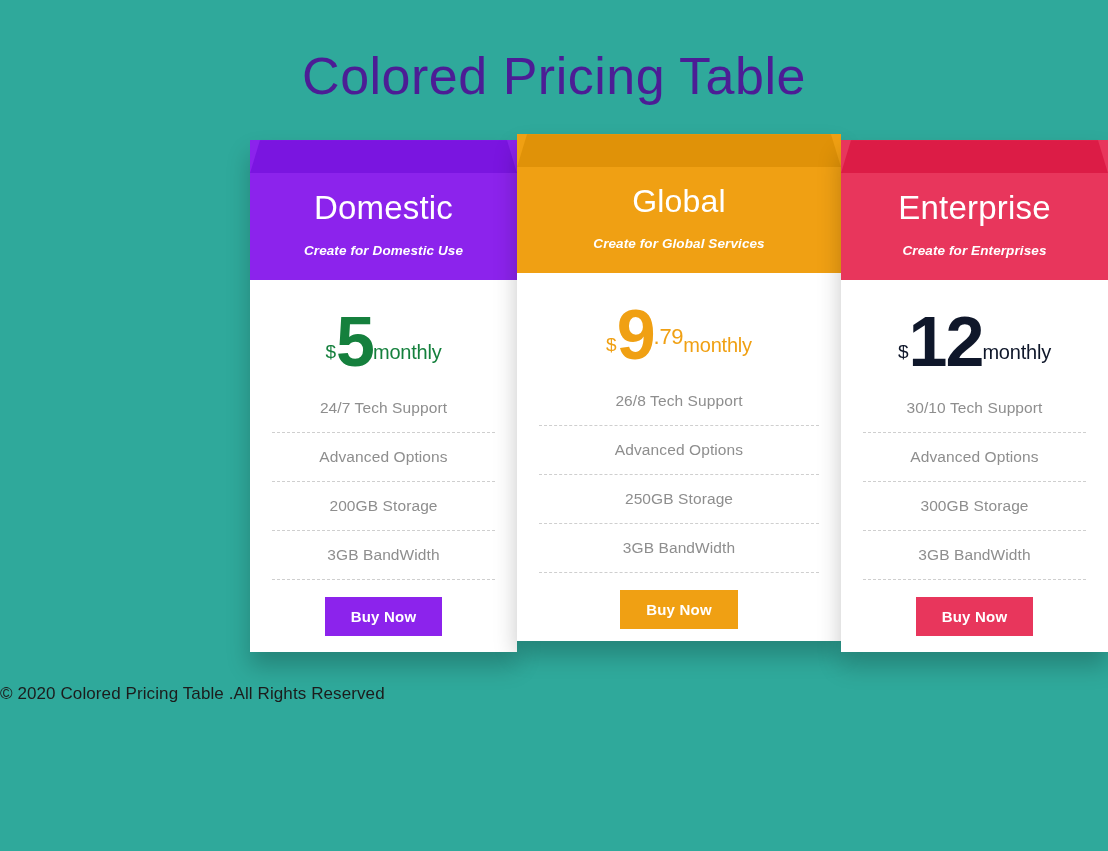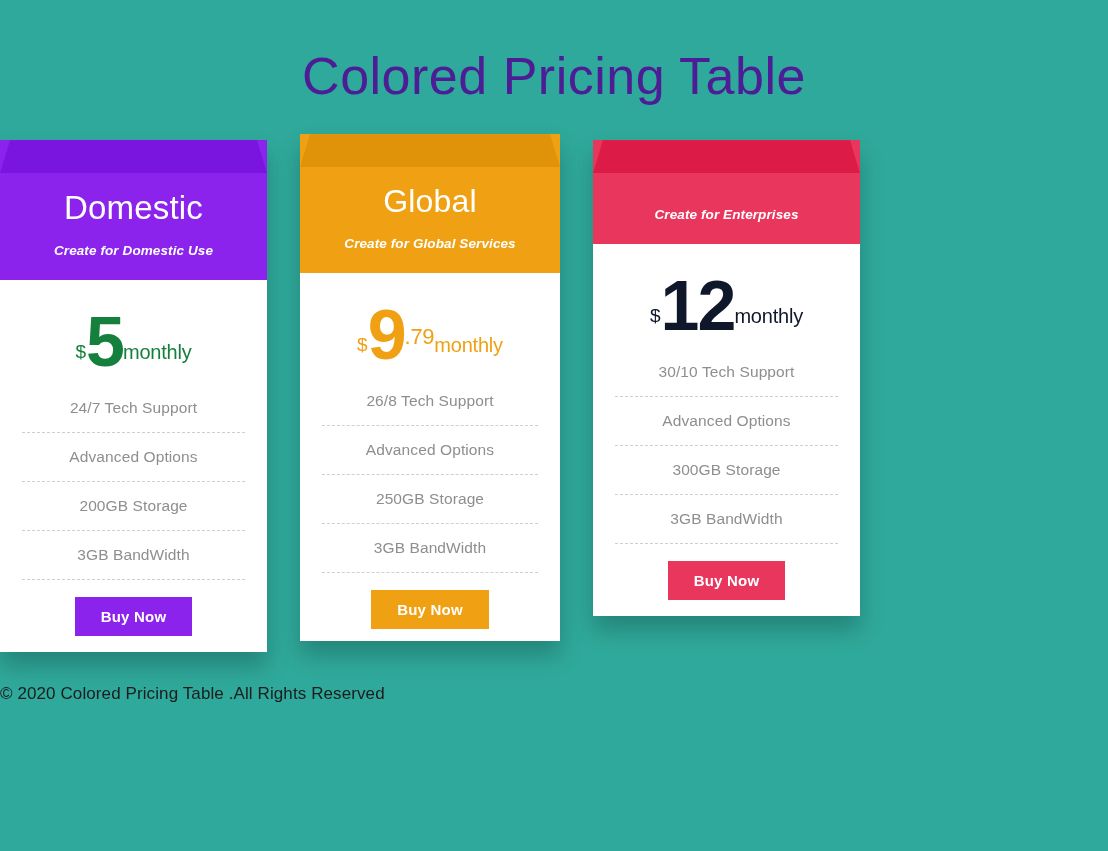--- a/index.html
+++ b/index.html
@@ -21,36 +21,36 @@
     font-size: 52px;
     font-weight: 300;
     color: #4c1d95;
     letter-spacing: 0.5px;
     padding-top: 48px;
     line-height: 1.1;
   }
 
   .cards-row {
     display: flex;
-    justify-content: flex-start;
+    justify-content: flex-end;
     align-items: flex-start;
-    gap: 33px;
+    gap: 0;
     margin-top: 35px;
   }
 
   .card {
     width: 267px;
     background: #ffffff;
     position: relative;
     box-shadow: 0 14px 22px rgba(0,0,0,0.22);
     padding-bottom: 16px;
   }
 
   .card.featured {
-    width: 260px;
+    width: 324px;
     margin-top: -6px;
     padding-bottom: 12px;
   }
 
   
   .card-header {
     position: relative;
     text-align: center;
     color: #ffffff;
     padding: 50px 10px 22px;
@@ -203,20 +203,21 @@
       <li>3GB BandWidth</li>
     </ul>
     <div class="buy-wrap">
       <button class="buy-btn" style="background: rgb(240, 160, 19);">Buy Now</button>
     </div>
   </div>
 
   <div class="card">
     <div class="card-header" style="background: rgb(232, 54, 92);">
       <div class="ribbon-top" style="background: rgb(220, 28, 70);"></div>
+      <div class="card-name">Enterprise</div>
       <div class="card-sub">Create for Enterprises</div>
     </div>
     <div class="price-block" style="color: #0f172a;">
       <span class="price-currency">$</span><span class="price-amount">12</span><span class="price-cents"></span><span class="price-period">monthly</span>
     </div>
     <ul class="features">
       <li>30/10 Tech Support</li>
       <li>Advanced Options</li>
       <li>300GB Storage</li>
       <li>3GB BandWidth</li>

